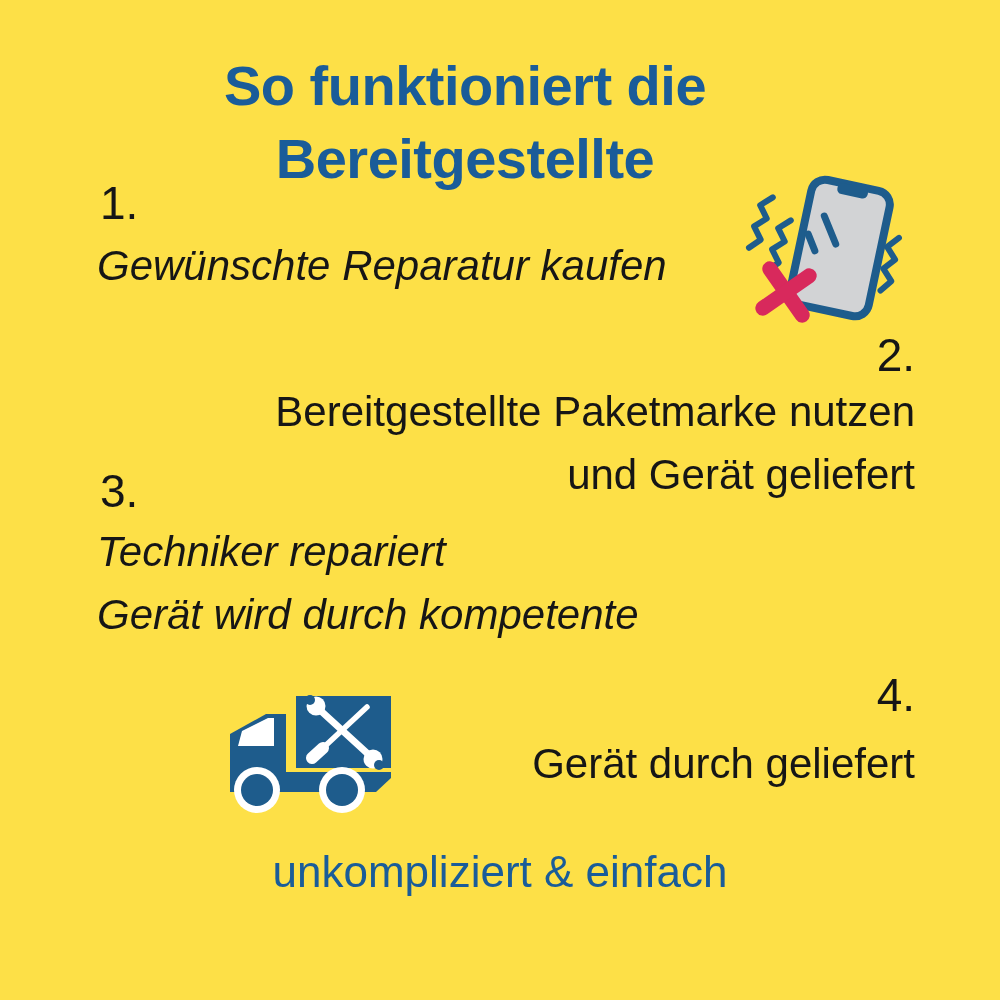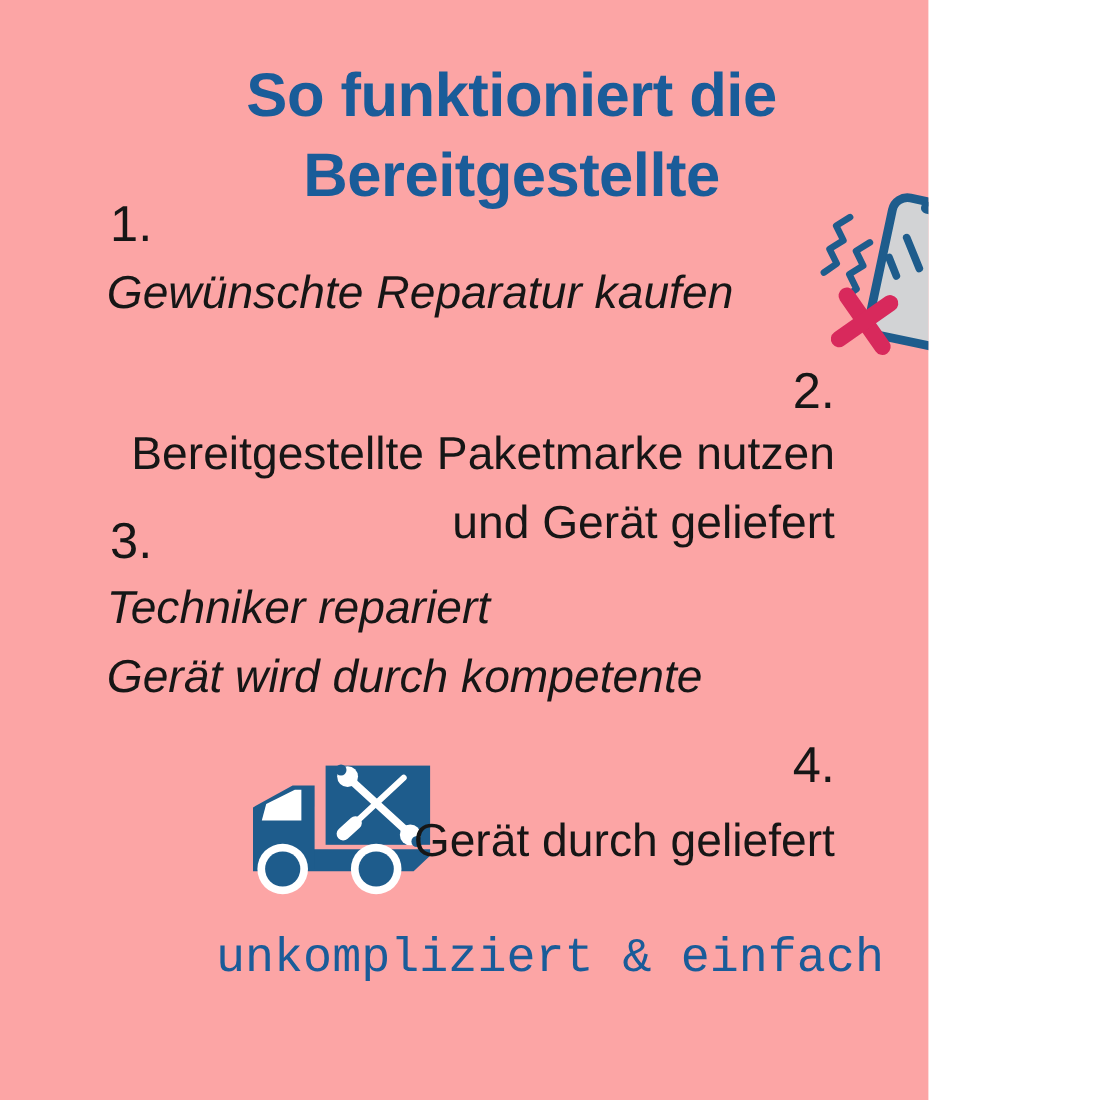--- a/index.html
+++ b/index.html
@@ -1,27 +1,27 @@
 <!DOCTYPE html>
 <html><head>
 <meta charset="utf-8">
 <style>
   html,body{margin:0;padding:0;}
   body{font-family:"Liberation Sans","DejaVu Sans",sans-serif;background:#ffffff;}
-  .canvas{position:relative;width:844px;height:1000px;background:#fca5a5;overflow:hidden;}
+  .canvas{position:relative;width:1000px;height:1000px;background:#fde047;overflow:hidden;}
   .title{position:absolute;left:0;top:50px;width:930px;text-align:center;
          color:#1a5c99;font-size:56px;font-weight:bold;line-height:1.3;letter-spacing:-0.5px;}
   .step-number{position:absolute;color:#161616;font-size:46px;line-height:1;}
   .step-text{position:absolute;color:#161616;font-size:42px;line-height:1.5;white-space:nowrap;}
   .left-align{left:97px;text-align:left;font-style:italic;}
   .right-align{right:85px;text-align:right;margin-left:12px;}
   .num-left{left:100px;}
   .num-right{right:85px;}
   .footer{position:absolute;left:0;top:850px;width:1000px;text-align:center;
-          color:#1a5c99;font-size:44px;line-height:1;font-family:Liberation Mono, monospace;}
+          color:#1a5c99;font-size:44px;line-height:1;}
   .icon-abs{position:absolute;}
 </style>
 </head>
 <body>
 
 <div class="canvas">
 
   <div class="title">
     <div>So funktioniert die</div>
     <div>Bereitgestellte</div>

